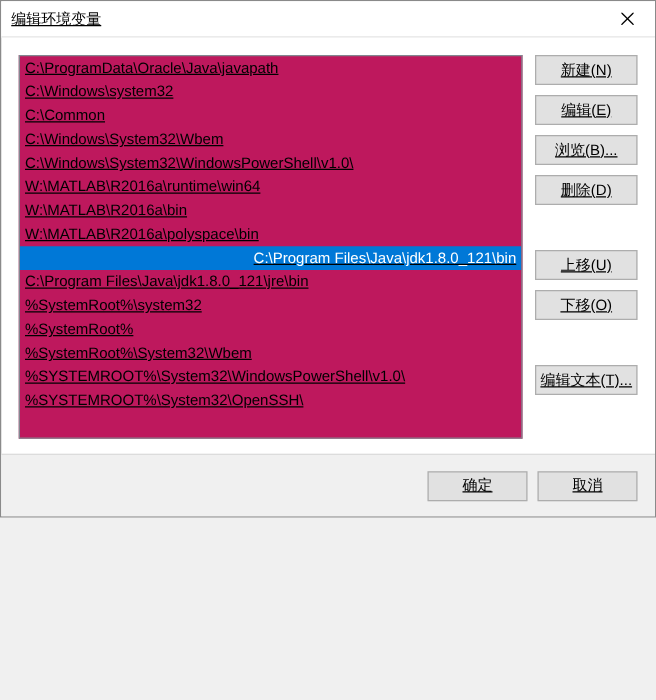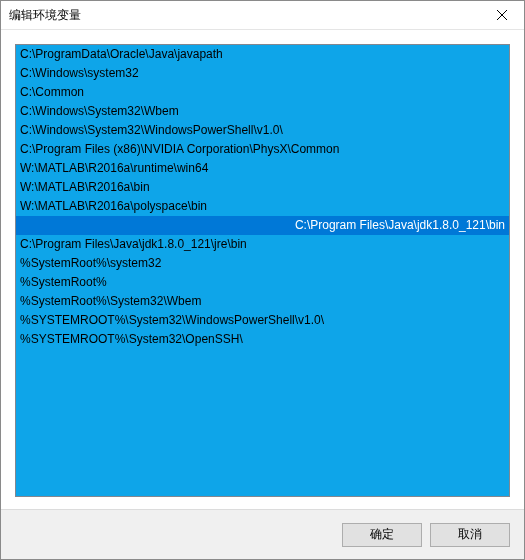--- a/index.html
+++ b/index.html
@@ -5,25 +5,26 @@
   * { box-sizing: border-box; }
   html, body {
     margin: 0; padding: 0;
     width: 525px; height: 560px;
     font-family: "Microsoft YaHei", "Segoe UI", sans-serif;
     font-size: 12px;
     background: #f0f0f0;
     overflow: hidden;
   }
   .window {
-    width: 525px; height: 560px;
+    width: 525px; height: 414px;
     background: #ffffff;
     border: 1px solid #8a8a8a;
     display: flex;
     flex-direction: column;
+    text-decoration: underline;
   }
   .titlebar {
     height: 29px;
     background: #ffffff;
     border-bottom: 1px solid #e5e5e5;
     display: flex;
     align-items: center;
     padding-left: 8px;
   }
   .titlebar .title {
@@ -38,21 +39,21 @@
   .titlebar .close svg { width: 10px; height: 10px; }
   .body {
     flex: 1;
     display: flex;
     padding: 14px 14px 0 14px;
     gap: 10px;
   }
   .listbox {
     flex: 1;
     border: 1px solid #828790;
-    background: #0ea5e9;
+    background: #be185d;
     overflow: hidden;
   }
   .listbox .item {
     height: 19px;
     line-height: 19px;
     padding: 0 4px;
     white-space: nowrap;
     overflow: hidden;
     text-overflow: ellipsis;
     color: #000;
@@ -113,32 +114,46 @@
     </div>
   </div>
 
   <div class="body">
     <div class="listbox" id="listbox">
         <div class="item">C:\ProgramData\Oracle\Java\javapath</div>
         <div class="item">C:\Windows\system32</div>
         <div class="item">C:\Common</div>
         <div class="item">C:\Windows\System32\Wbem</div>
         <div class="item">C:\Windows\System32\WindowsPowerShell\v1.0\</div>
-        <div class="item">C:\Program Files (x86)\NVIDIA Corporation\PhysX\Common</div>
         <div class="item">W:\MATLAB\R2016a\runtime\win64</div>
         <div class="item">W:\MATLAB\R2016a\bin</div>
         <div class="item">W:\MATLAB\R2016a\polyspace\bin</div>
         <div class="item selected">C:\Program Files\Java\jdk1.8.0_121\bin</div>
         <div class="item">C:\Program Files\Java\jdk1.8.0_121\jre\bin</div>
         <div class="item">%SystemRoot%\system32</div>
         <div class="item">%SystemRoot%</div>
         <div class="item">%SystemRoot%\System32\Wbem</div>
         <div class="item">%SYSTEMROOT%\System32\WindowsPowerShell\v1.0\</div>
         <div class="item">%SYSTEMROOT%\System32\OpenSSH\</div>
       </div>
 
+    <div class="sidebuttons">
+      <button class="btn">新建(N)</button>
+      <div class="gap-s"></div>
+      <button class="btn">编辑(E)</button>
+      <div class="gap-s"></div>
+      <button class="btn">浏览(B)...</button>
+      <div class="gap-s"></div>
+      <button class="btn">删除(D)</button>
+      <div class="gap-m"></div>
+      <button class="btn">上移(U)</button>
+      <div class="gap-s"></div>
+      <button class="btn">下移(O)</button>
+      <div class="gap-m"></div>
+      <button class="btn">编辑文本(T)...</button>
+    </div>
   </div>
 
   <div class="footer">
     <button class="btn">确定</button>
     <button class="btn">取消</button>
   </div>
 </div>
 
 </body></html>

